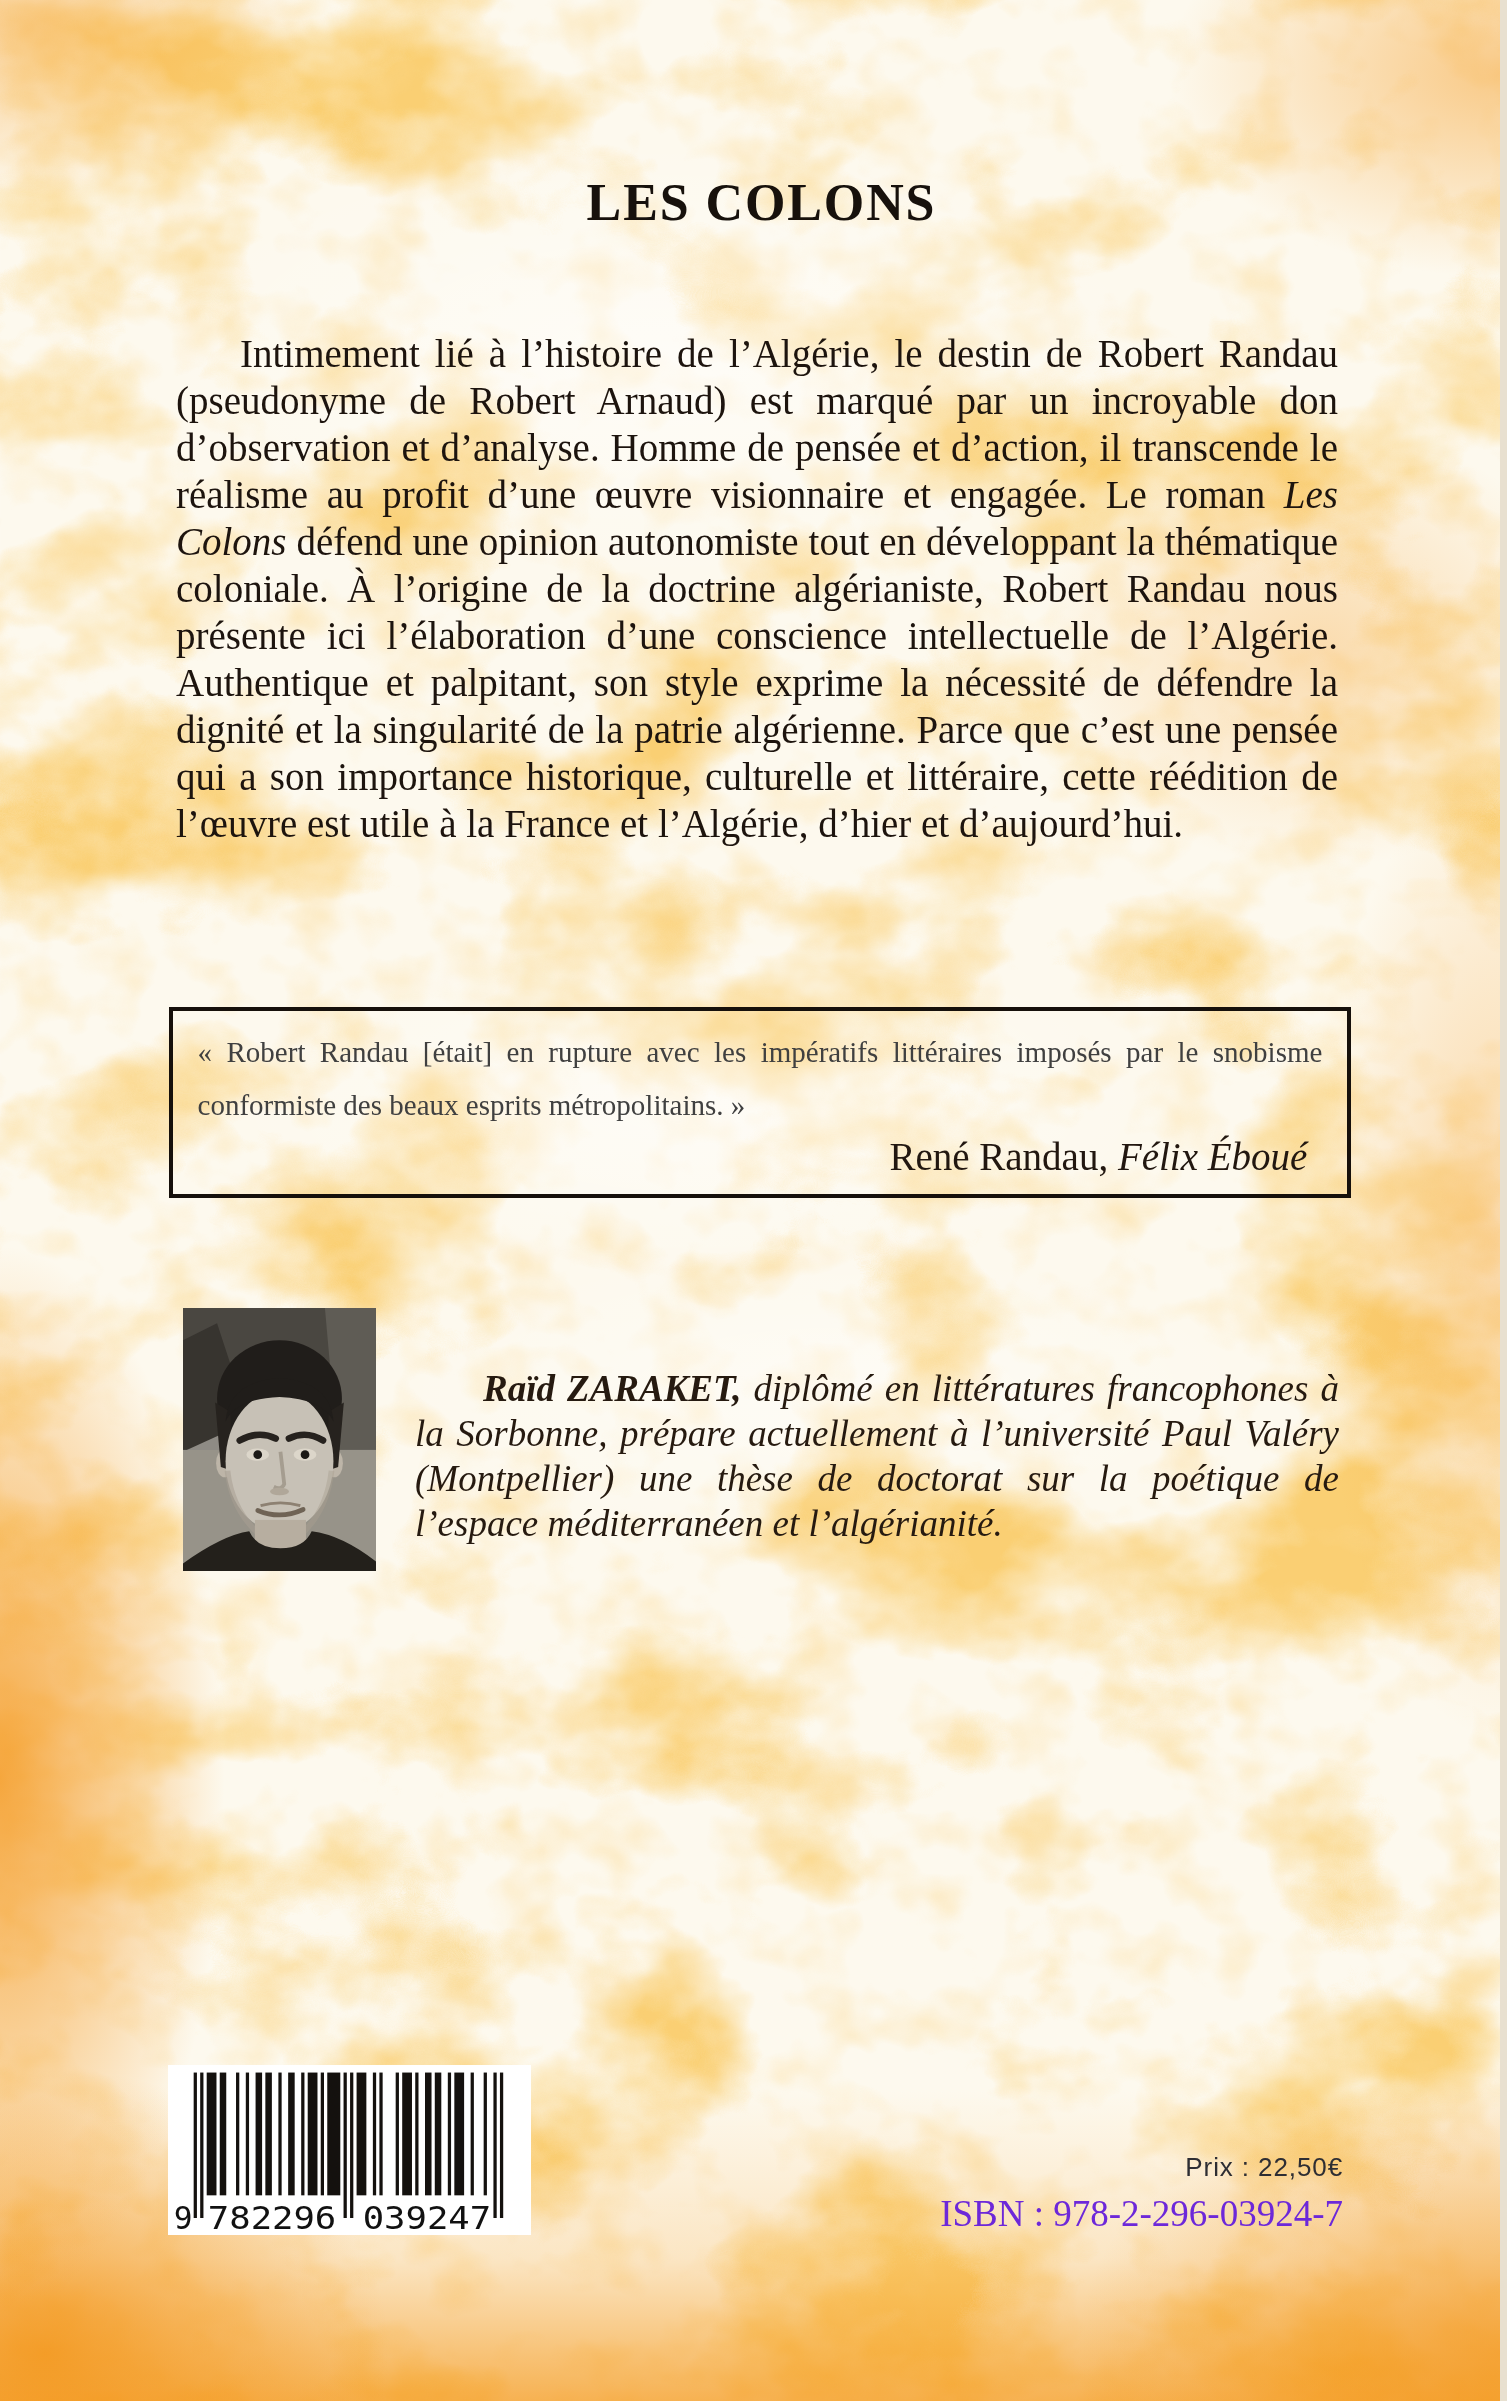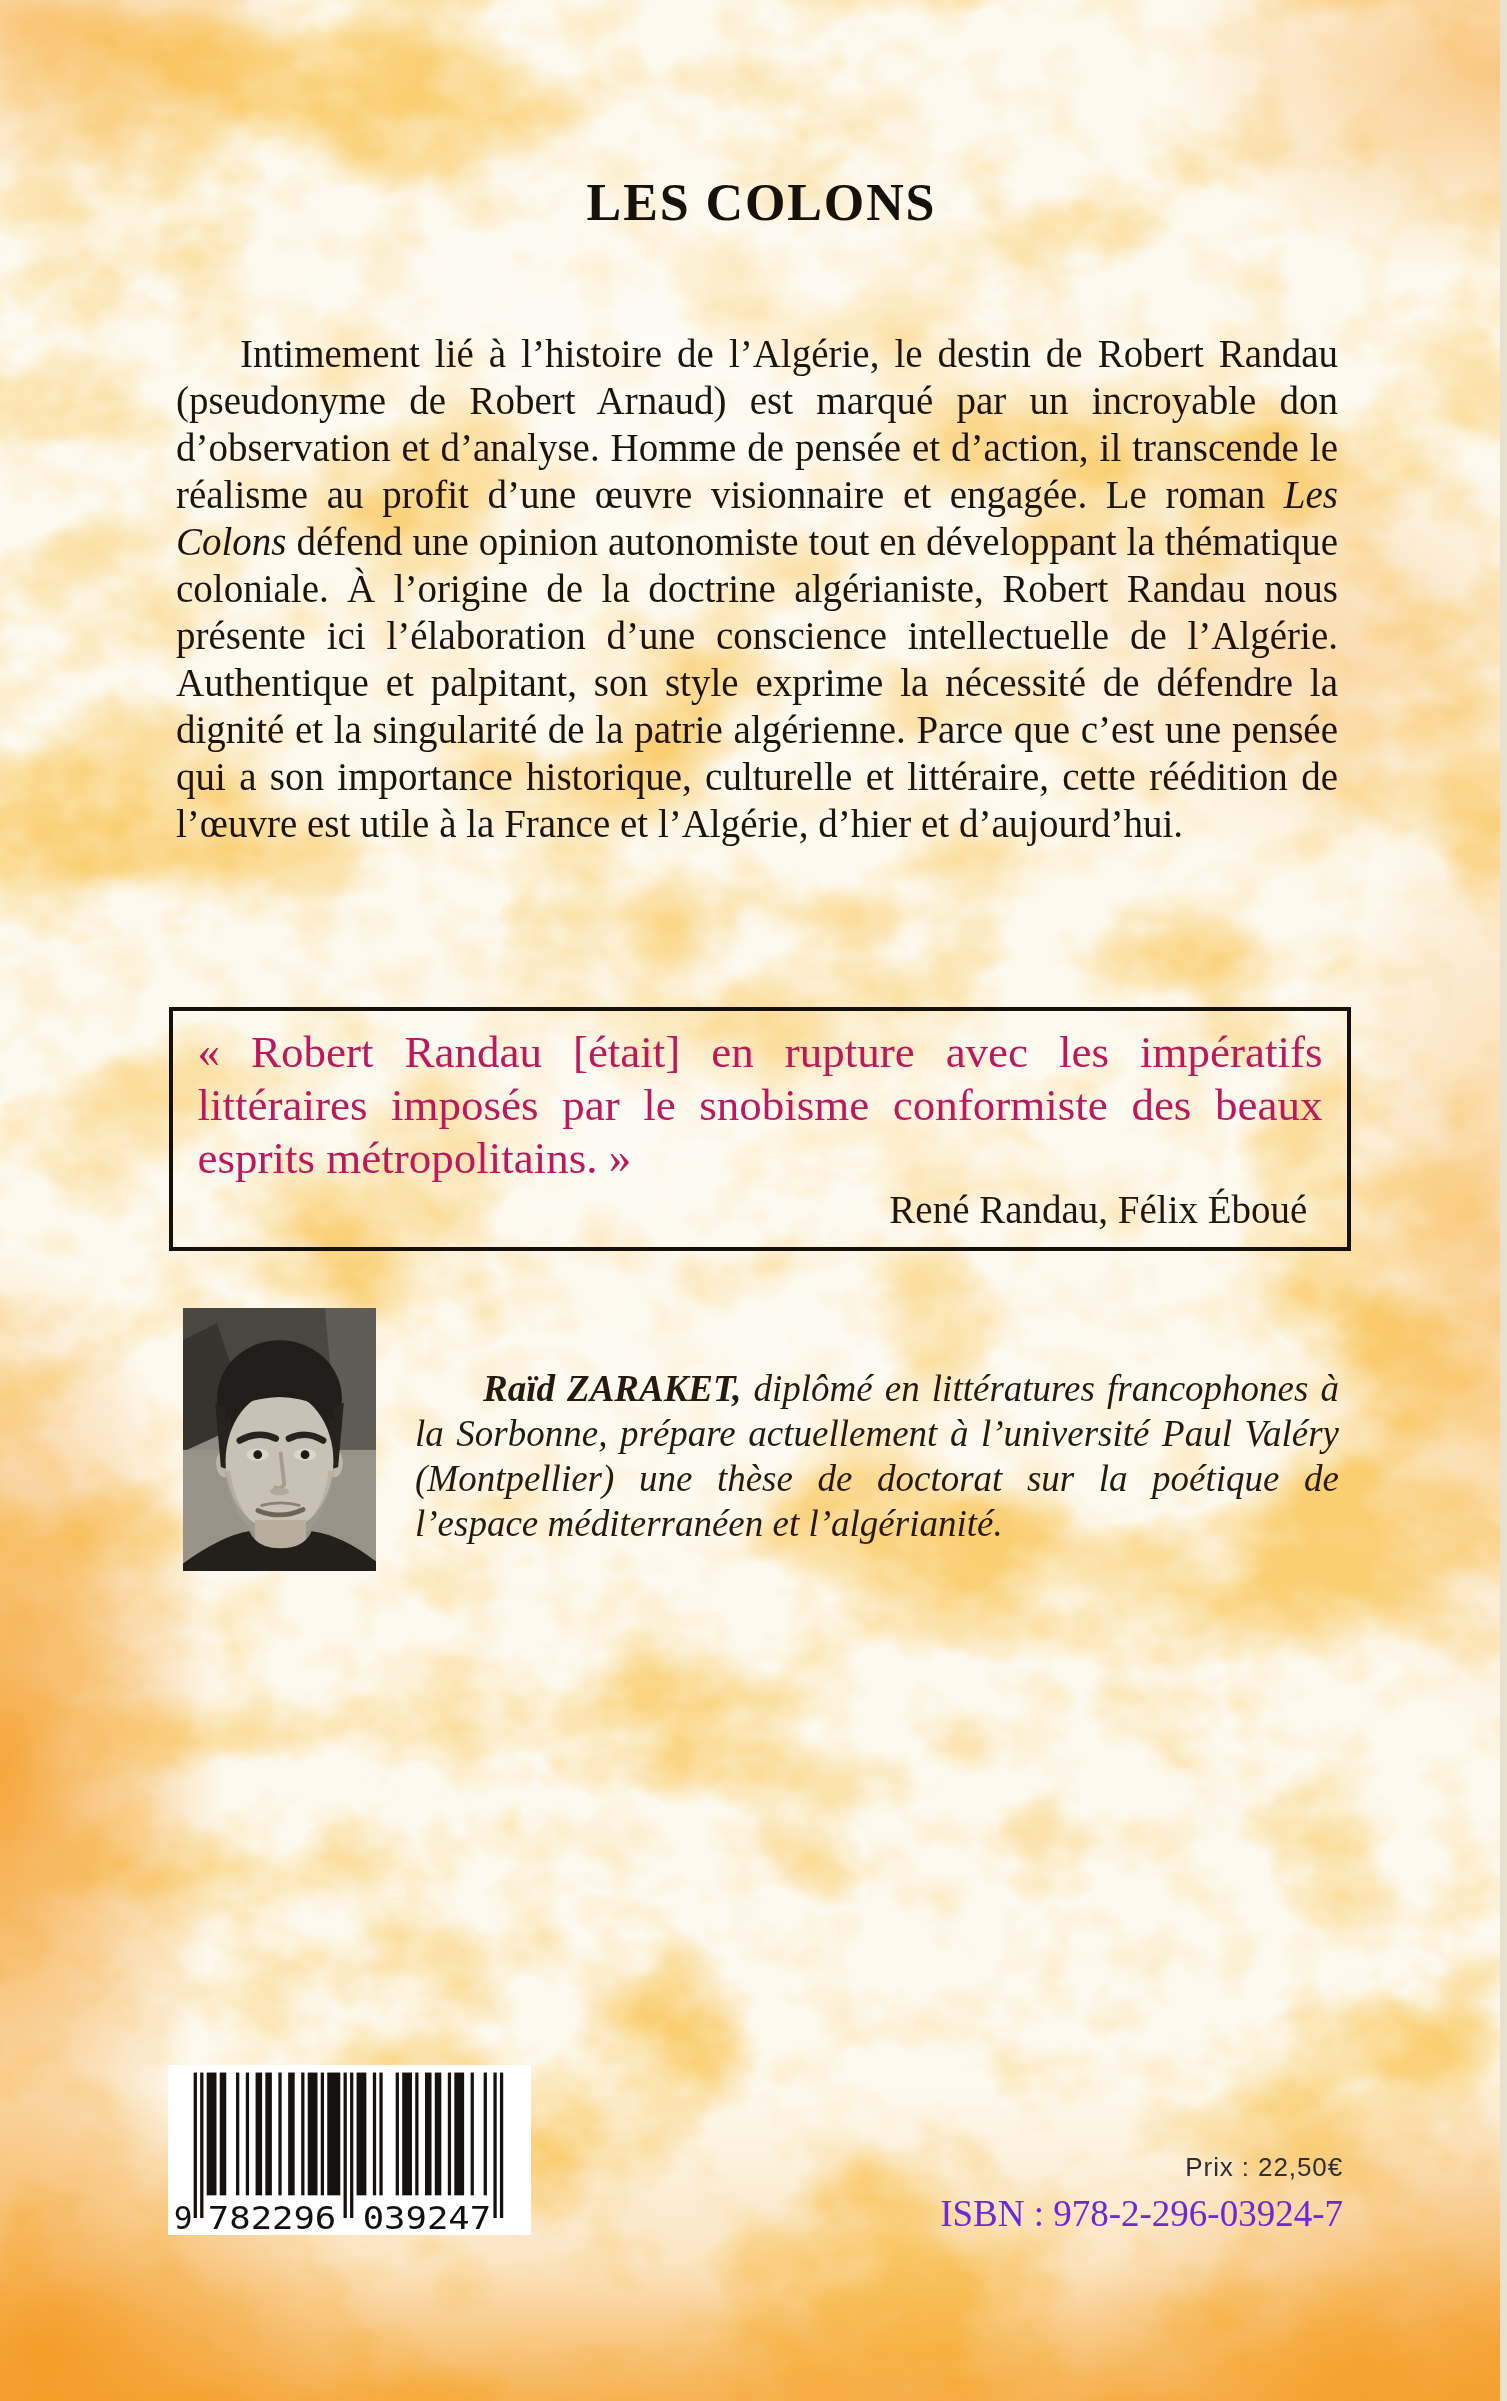--- a/index.html
+++ b/index.html
@@ -44,31 +44,31 @@
     color:#1d140e;
   }
   .synopsis .it{font-style:italic;}
   .quote-box{
     position:absolute;left:169px;top:1007px;width:1182px;
     box-sizing:border-box;
     border:4.7px solid #16100b;
     padding:15px 24.6px 13.2px 24.6px;
   }
   .quote-text{
-    font-size:45px;line-height:53px;
+    font-size:29px;line-height:53px;
     text-align:justify;
-    color:#be185d;
+    color:#404040;
   }
   .quote-attrib{
     text-align:right;
     font-size:39px;line-height:49px;
     padding-right:15px;
     color:#221710;
   }
-  .quote-attrib .work{}
+  .quote-attrib .work{font-style:italic;}
 
   .photo{
     position:absolute;left:183px;top:1308px;width:193px;height:263px;
     background:#8e8b85;
   }
   .photo svg{display:block;}
 
   .bio{
     position:absolute;left:415px;top:1329px;width:924px;
     font-size:37px;line-height:45px;

